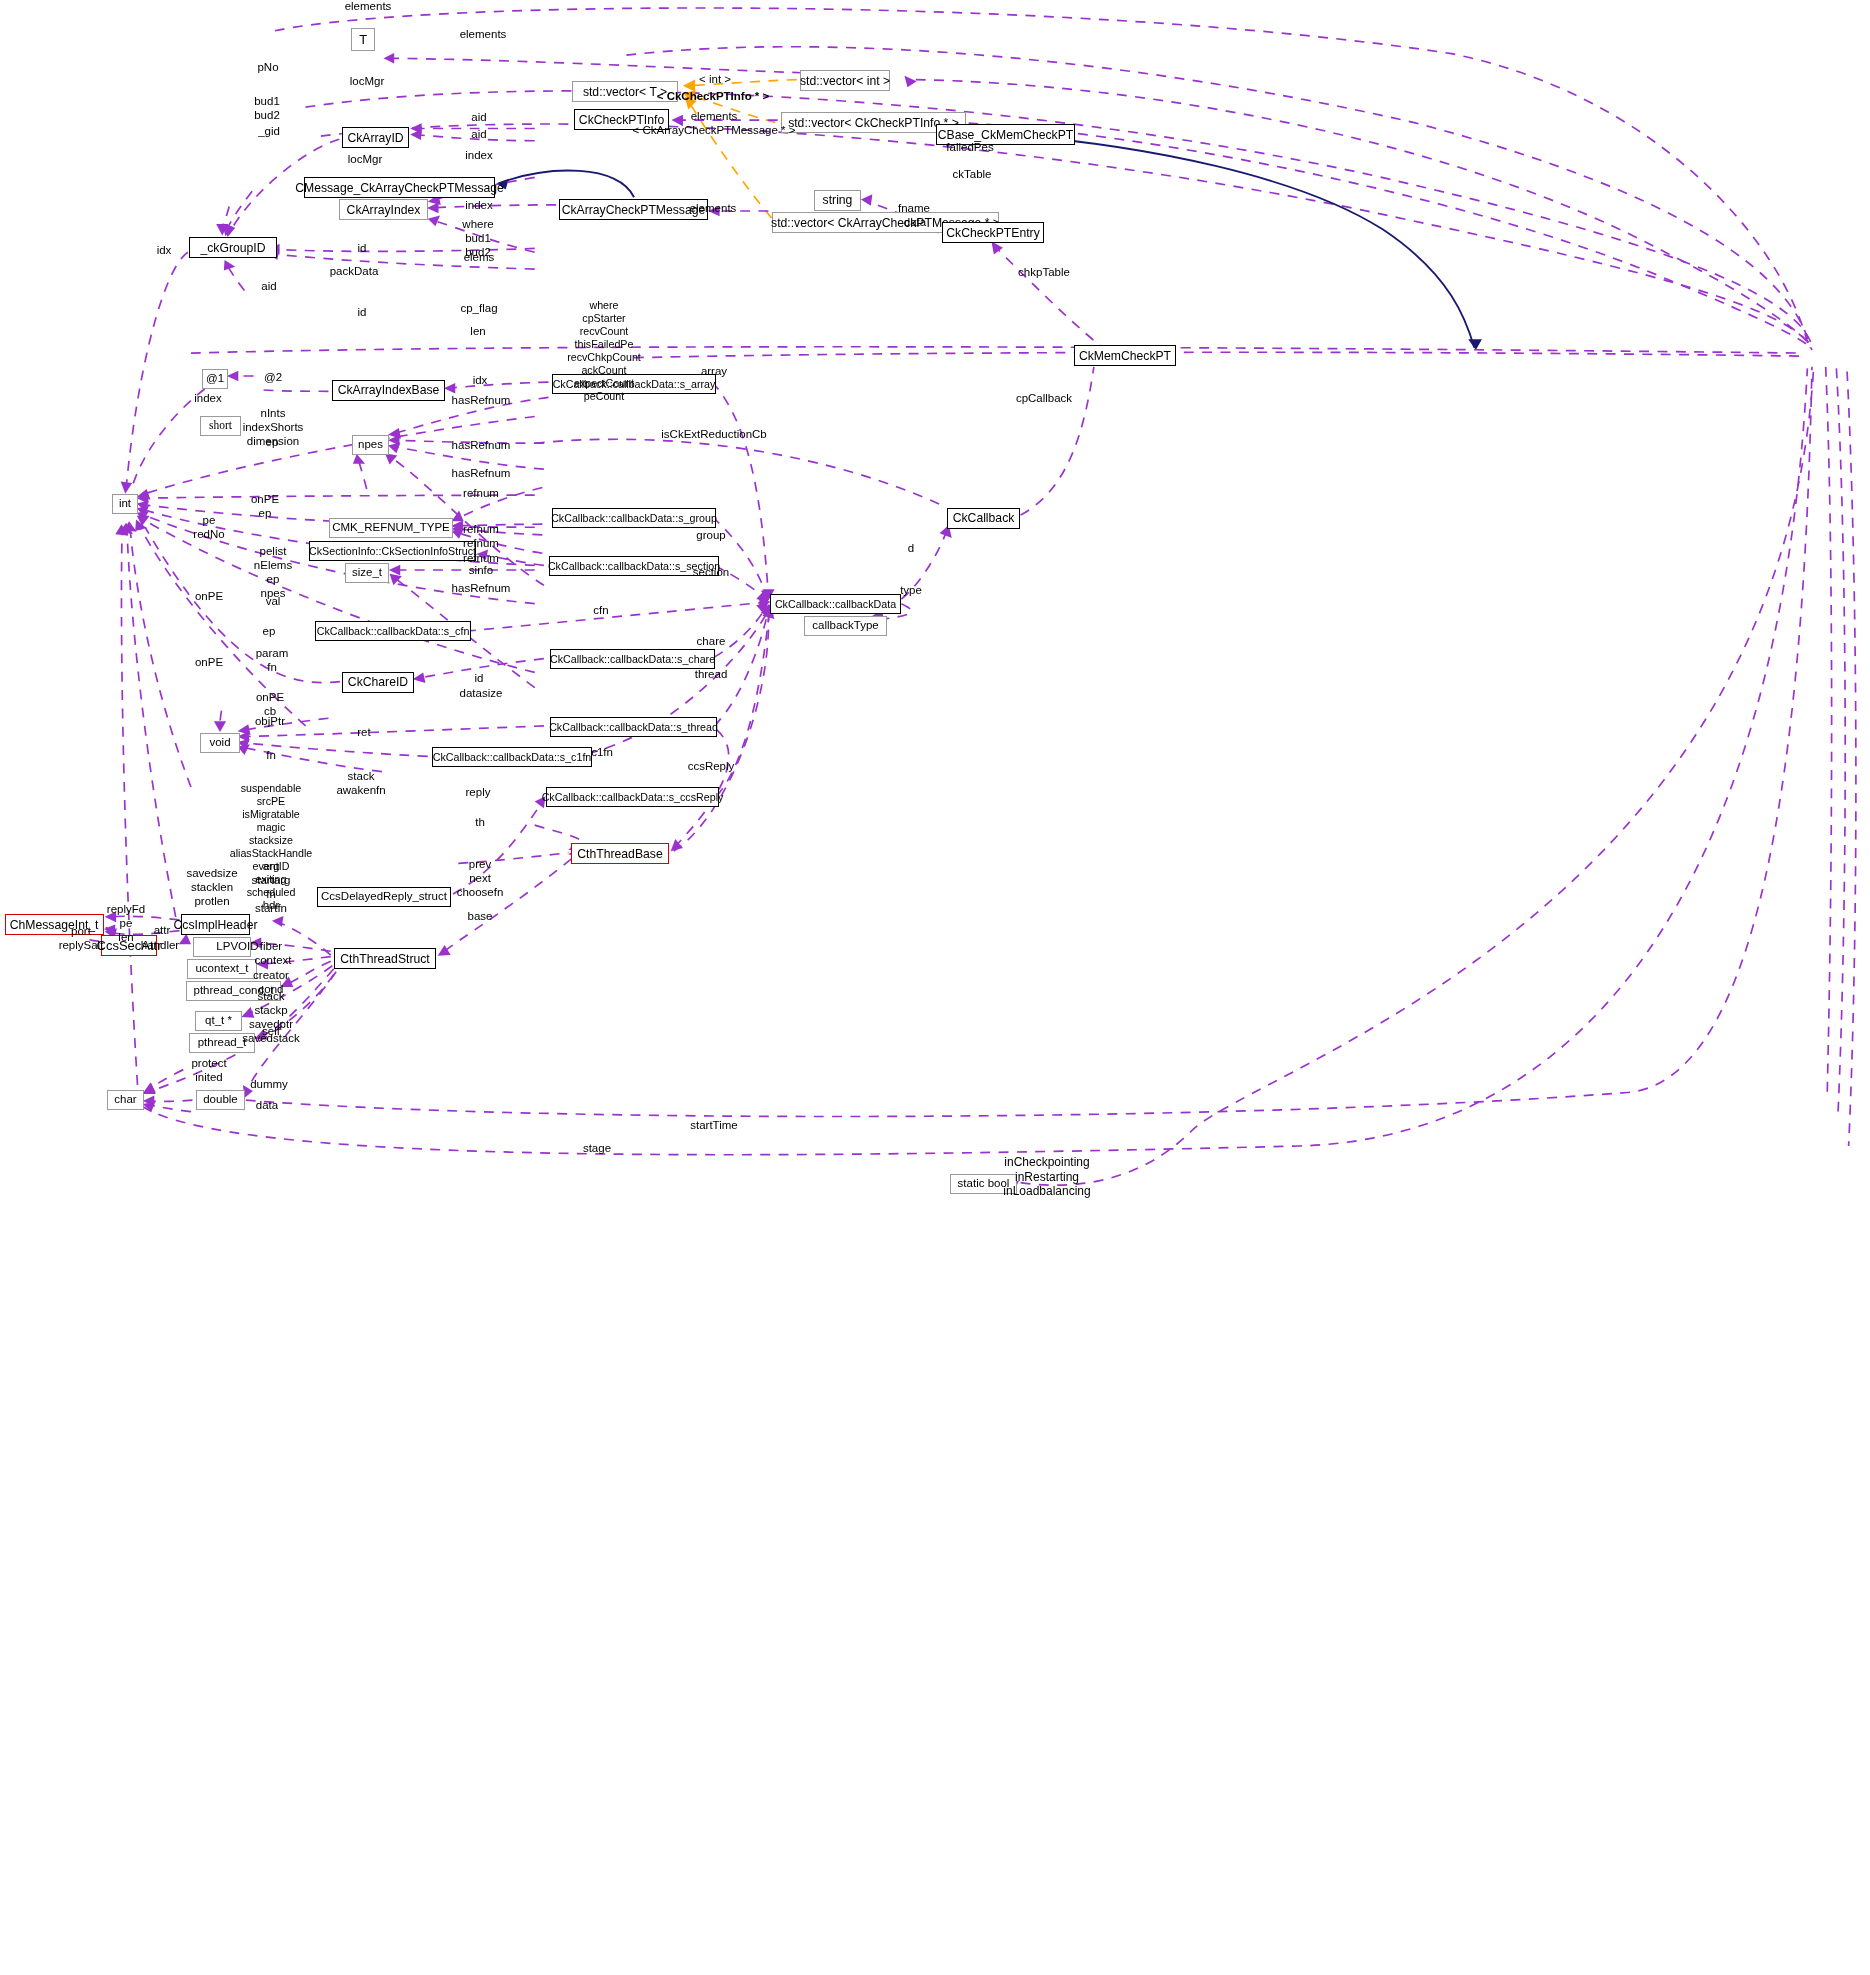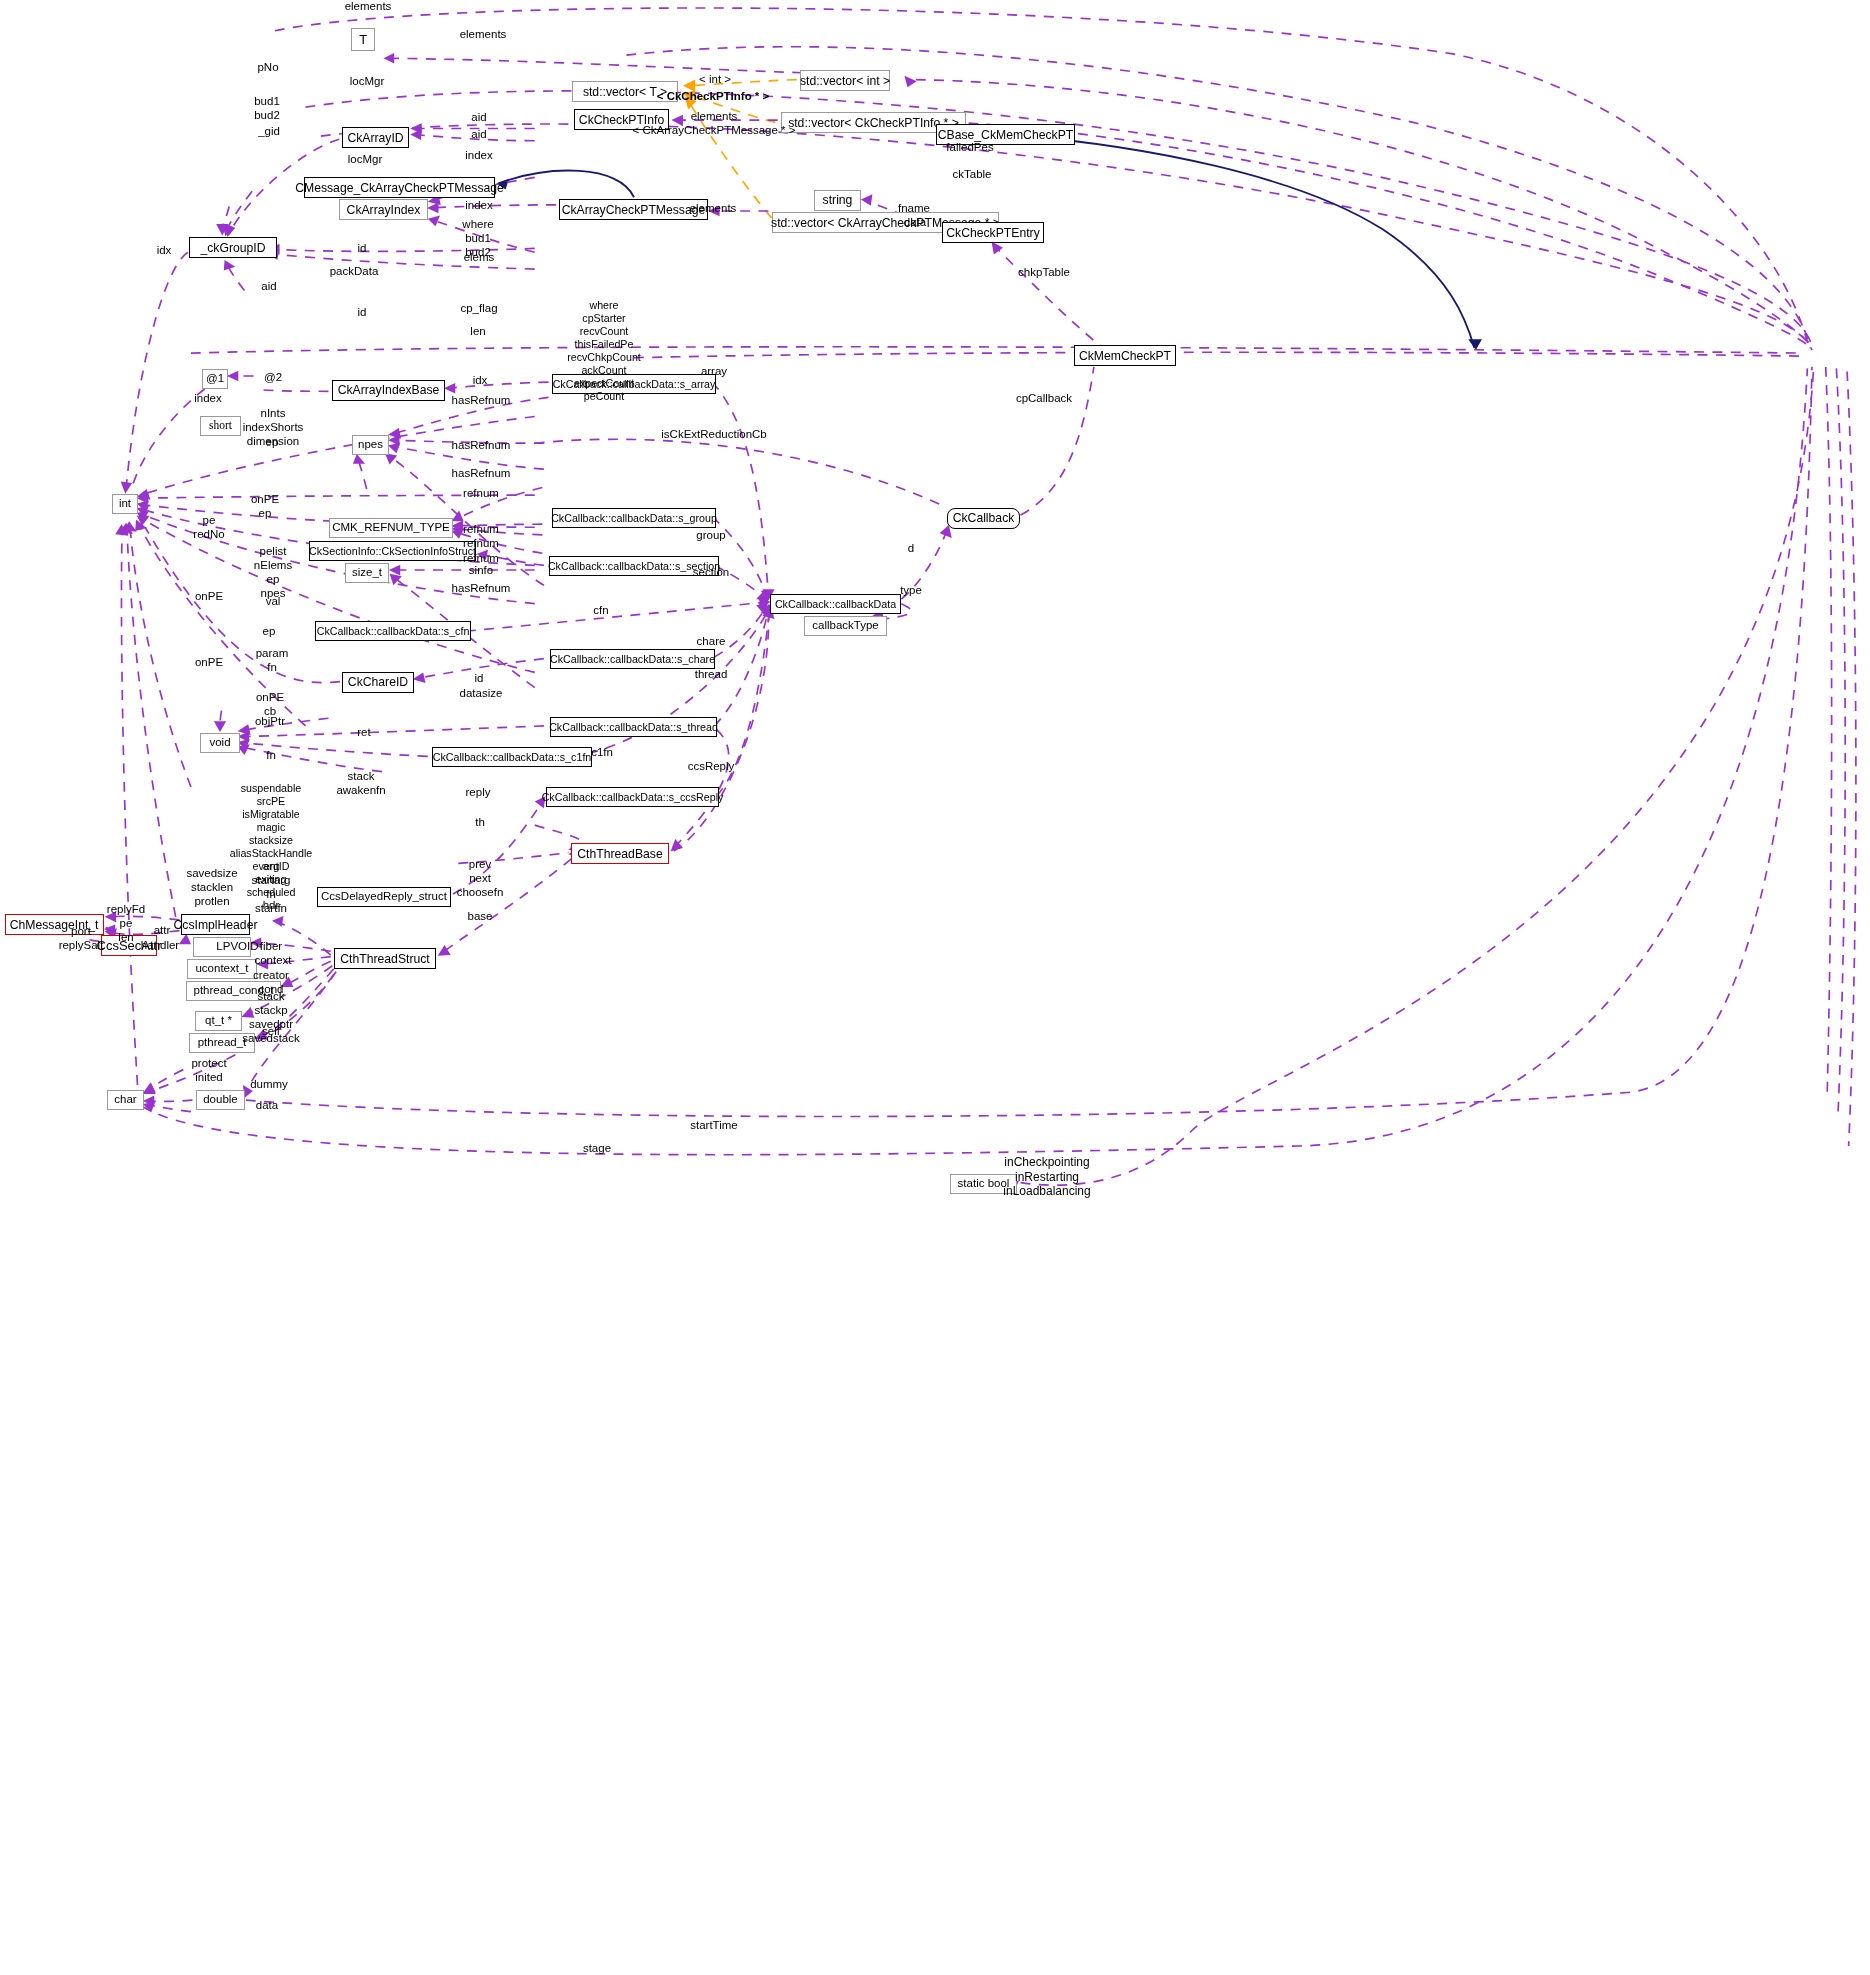--- a/index.html
+++ b/index.html
@@ -318,21 +318,21 @@
       <div class="node solid" style="left: 942px; top: 222px; width: 102px; height: 21.4px; font-size: 12.2px;">CkCheckPTEntry</div>
       <div class="node solid" style="left: 189px; top: 237px; width: 88px; height: 21.4px; font-size: 12.2px;">_ckGroupID</div>
       <div class="node solid" style="left: 1074px; top: 345px; width: 102px; height: 21.4px; font-size: 12.2px;">CkMemCheckPT</div>
       <div class="node thin" style="left: 202px; top: 369px; width: 26px; height: 20px; font-size: 11.5px;">@1</div>
       <div class="node solid" style="left: 332px; top: 380px; width: 113px; height: 20.6px; font-size: 12.2px;">CkArrayIndexBase</div>
       <div class="node solid" style="left: 552px; top: 374px; width: 164px; height: 20px; font-size: 10.7px;">CkCallback::callbackData::s_array</div>
       <div class="node thin" style="left: 200px; top: 416px; width: 41px; height: 20px; font-size: 11.5px; font-family: Liberation Serif, serif;">short</div>
       <div class="node thin" style="left: 352px; top: 435px; width: 37px; height: 20px; font-size: 11.5px;">npes</div>
       <div class="node thin" style="left: 112px; top: 494px; width: 26px; height: 20px; font-size: 11.5px;">int</div>
       <div class="node solid" style="left: 552px; top: 508px; width: 164px; height: 20px; font-size: 10.7px;">CkCallback::callbackData::s_group</div>
-      <div class="node solid" style="left: 947px; top: 508px; width: 73px; height: 20.6px; font-size: 12.2px; border-radius: 8px;">CkCallback</div>
+      <div class="node solid" style="left: 947px; top: 508px; width: 73px; height: 20.6px; font-size: 12.2px;">CkCallback</div>
       <div class="node thin" style="left: 329px; top: 518px; width: 124px; height: 20px; font-size: 11.5px;">CMK_REFNUM_TYPE</div>
       <div class="node solid" style="left: 309px; top: 541px; width: 167px; height: 20px; font-size: 10.7px;">CkSectionInfo::CkSectionInfoStruct</div>
       <div class="node solid" style="left: 549px; top: 556px; width: 170px; height: 20px; font-size: 10.7px;">CkCallback::callbackData::s_section</div>
       <div class="node thin" style="left: 345px; top: 563px; width: 44px; height: 20px; font-size: 11.5px;">size_t</div>
       <div class="node solid" style="left: 770px; top: 594px; width: 131px; height: 20px; font-size: 10.7px;">CkCallback::callbackData</div>
       <div class="node thin" style="left: 804px; top: 616px; width: 83px; height: 20px; font-size: 11.5px;">callbackType</div>
       <div class="node solid" style="left: 315px; top: 621px; width: 156px; height: 20px; font-size: 10.7px;">CkCallback::callbackData::s_cfn</div>
       <div class="node solid" style="left: 550px; top: 649px; width: 165px; height: 20px; font-size: 10.7px;">CkCallback::callbackData::s_chare</div>
       <div class="node solid" style="left: 342px; top: 672px; width: 72px; height: 20.6px; font-size: 12.2px;">CkChareID</div>
       <div class="node solid" style="left: 550px; top: 717px; width: 167px; height: 20px; font-size: 10.7px;">CkCallback::callbackData::s_thread</div>

